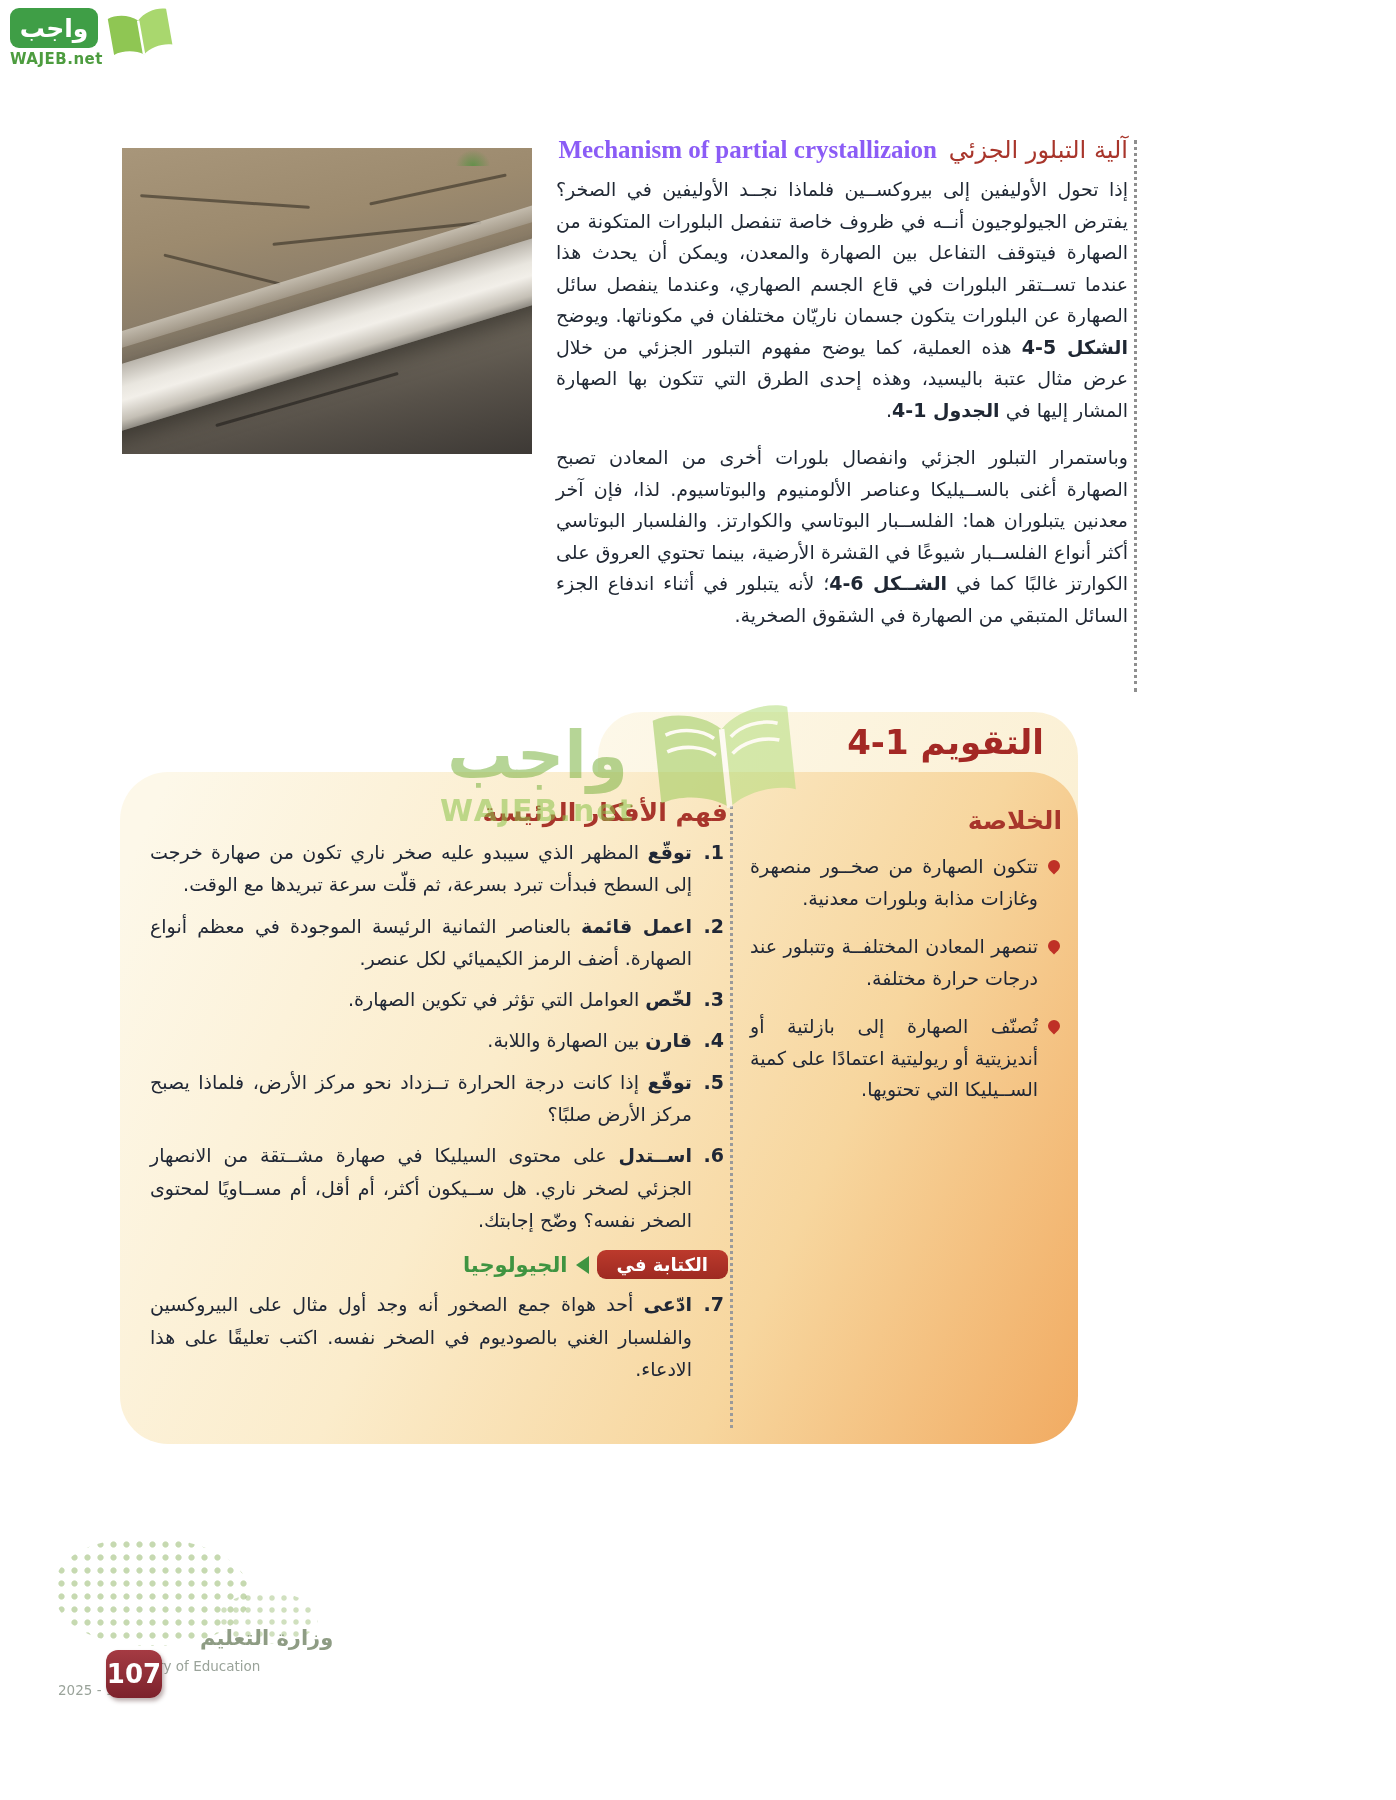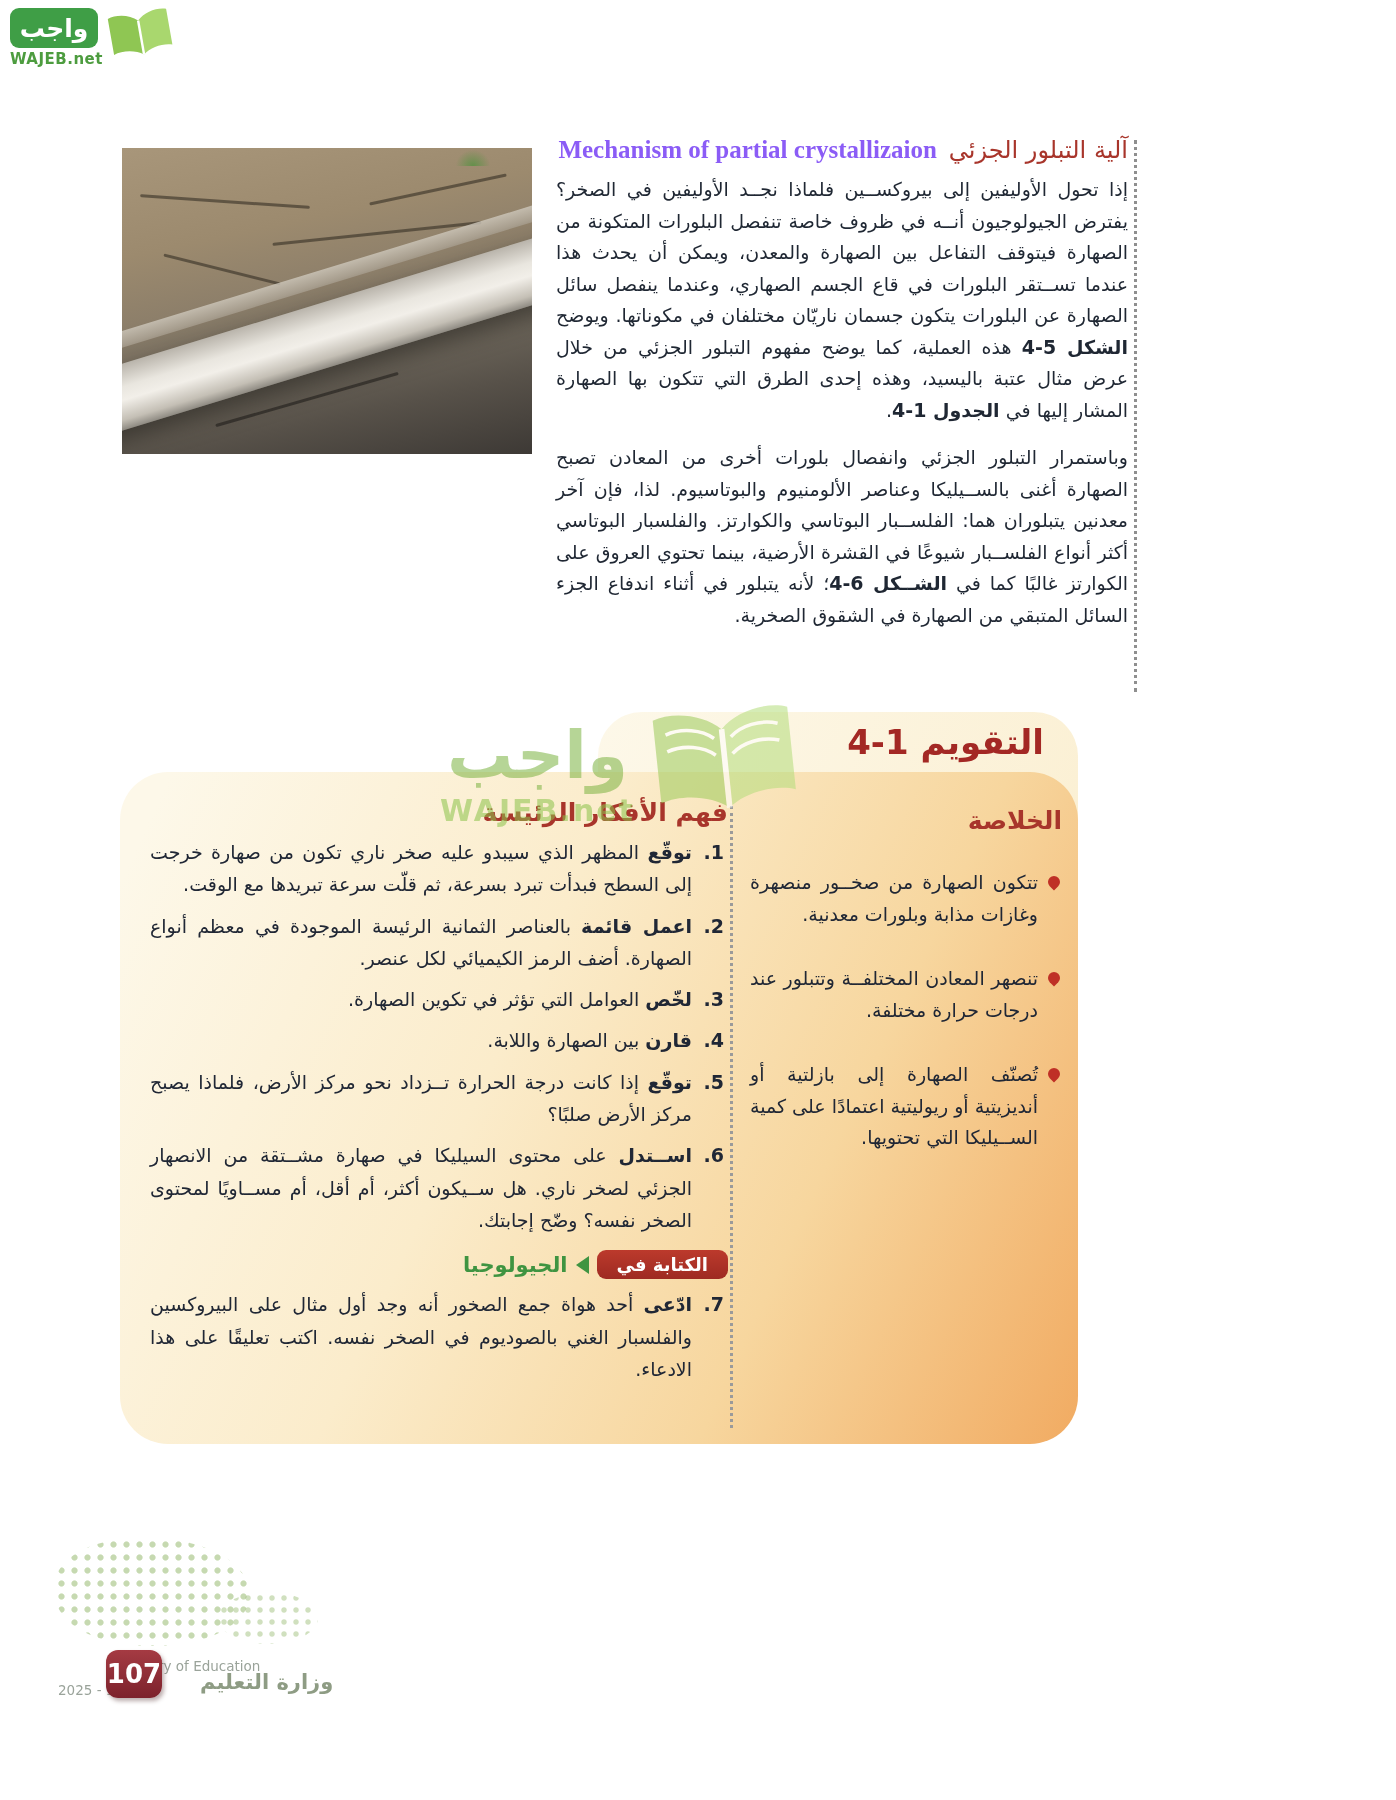--- a/index.html
+++ b/index.html
@@ -43,21 +43,21 @@
   .assess-tab { position:absolute; left:598px; top:712px; width:480px; height:110px; border-radius:44px 44px 0 0;
                 background:linear-gradient(115deg,#fdf8e9,#fbf0d4); z-index:1; }
   .assess-box { position:absolute; left:120px; top:772px; width:958px; height:672px; border-radius:48px;
                 background:linear-gradient(115deg,#fdf8e9 4%, #fbeccb 40%, #f7d69e 70%, #f1ab62 100%); z-index:2; }
   .assess-title { position:absolute; right:352px; top:722px; z-index:3; font-size:34px; font-weight:bold; color:#a32824; }
 
   .box-sep { position:absolute; left:730px; top:806px; height:622px; width:0; border-left:3px dotted #9a9a9a; z-index:3; }
 
   .sum-col { position:absolute; left:750px; top:806px; width:312px; z-index:3; }
   .red-head { color:#a8352b; font-size:25px; font-weight:bold; text-align:right; }
-  .sum-item { position:relative; padding-right:24px; margin-top:32px; font-size:19px; line-height:1.68; text-align:justify; }
+  .sum-item { position:relative; padding-right:24px; margin-top:16px; font-size:19px; line-height:1.68; text-align:justify; }
   .sum-bullet { position:absolute; right:2px; top:9px; width:12px; height:12px; background:#bf3026; border-radius:50% 50% 50% 0; transform:rotate(-45deg); }
 
   .ideas-col { position:absolute; left:150px; top:798px; width:578px; z-index:3; }
   .item { position:relative; padding-right:36px; margin-top:9px; font-size:19px; line-height:1.7; text-align:justify; }
   .item .num { position:absolute; right:4px; top:0; font-weight:bold; }
   .lead { font-weight:bold; }
   .crit-head { margin-top:16px; }
 
   .writing-row { display:flex; align-items:center; margin-top:14px; margin-bottom:4px; }
   .writing-pill { background:linear-gradient(180deg,#bc3a2c,#9e2a22); color:#fff; font-weight:bold; font-size:18px; padding:4px 20px; border-radius:9px; }
@@ -69,21 +69,21 @@
   .wm-text { margin-top:28px; text-align:center; }
   .wm-ar { color:#7cb342; font-weight:bold; font-size:66px; line-height:1.1; }
   .wm-en { color:#8bc34a; font-weight:bold; font-size:30px; letter-spacing:2px; }
   .wm-book { width:185px; height:150px; margin-left:6px; }
 
   
   .dots1 { position:absolute; left:55px; top:1538px; width:195px; height:108px; border-radius:45% 55% 50% 50%;
            background-image:radial-gradient(circle, rgba(151,186,112,.55) 2.6px, rgba(151,186,112,0) 3.6px); background-size:13px 13px; }
   .dots2 { position:absolute; left:218px; top:1592px; width:100px; height:52px; border-radius:50%;
            background-image:radial-gradient(circle, rgba(151,186,112,.45) 2.2px, rgba(151,186,112,0) 3.2px); background-size:12px 12px; }
-  .ministry-ar { position:absolute; left:200px; top:1626px; font-size:21px; font-weight:bold; color:#8e9c84; direction:rtl;margin-top:44px; }
+  .ministry-ar { position:absolute; left:200px; top:1626px; font-size:21px; font-weight:bold; color:#8e9c84; direction:rtl; }
   .ministry-en { position:absolute; left:118px; top:1658px; font-size:13.5px; color:#9aa39a; direction:ltr; }
   .ministry-year { position:absolute; left:58px; top:1682px; font-size:13.5px; color:#9aa39a; direction:ltr; }
   .page-badge { position:absolute; left:106px; top:1650px; width:56px; height:48px; border-radius:12px;
                 background:linear-gradient(180deg,#a53b43,#7c222c); color:#fff; font-weight:bold; font-size:26px;
                 display:flex; align-items:center; justify-content:center; z-index:5; box-shadow:2px 3px 4px rgba(60,20,20,.35); }
 </style>
 </head>
 <body>
 
 <div class="page">

